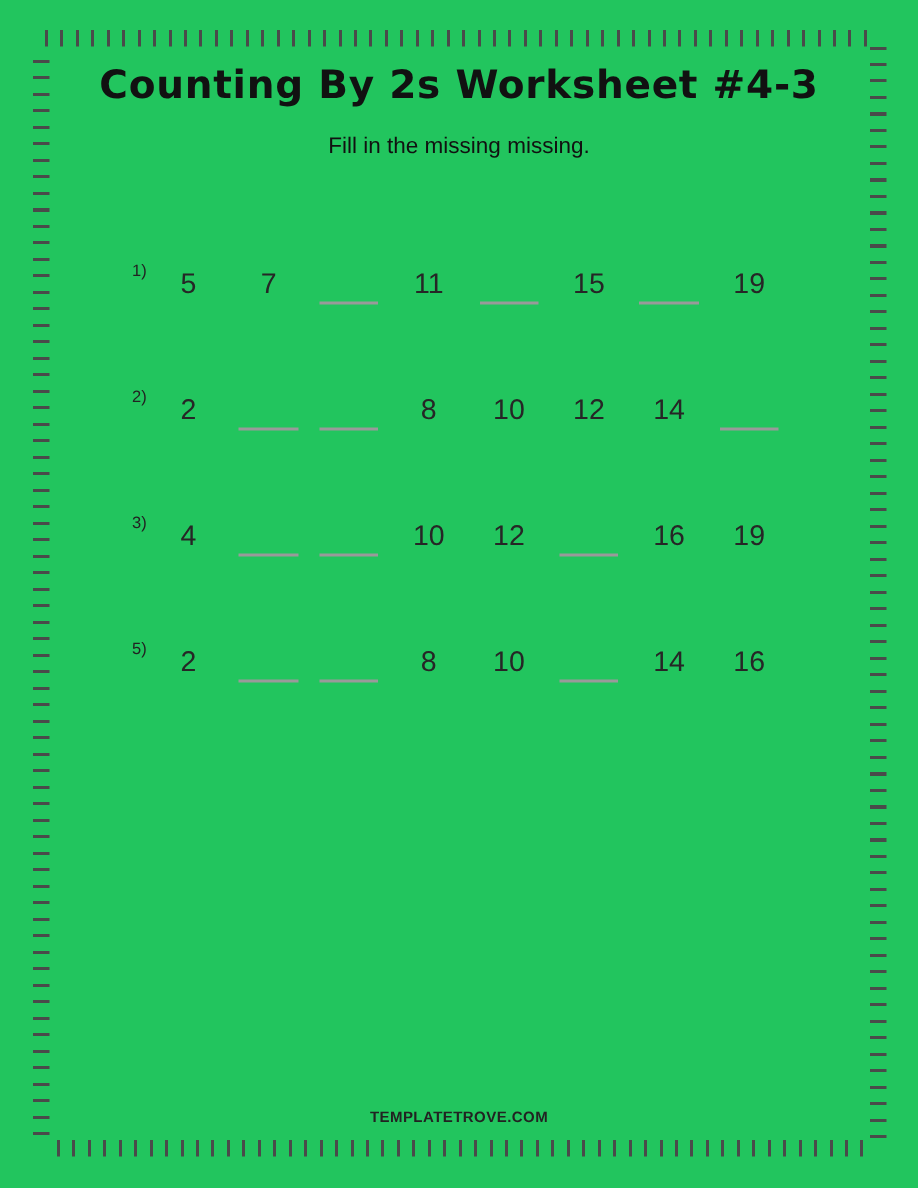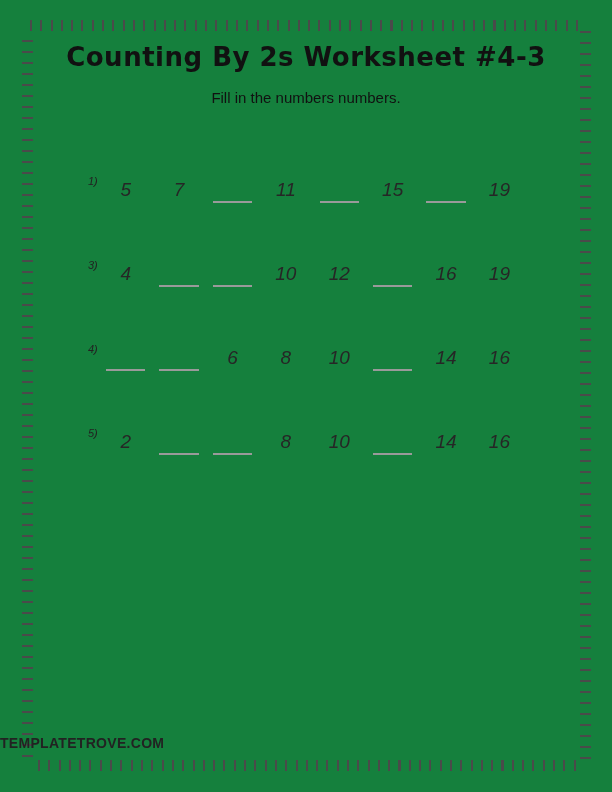--- a/index.html
+++ b/index.html
@@ -4,21 +4,21 @@
 <style>
   html, body {
     margin: 0;
     padding: 0;
     background: #ffffff;
   }
   .page {
     position: relative;
     width: 612px;
     height: 792px;
-    background: #15803d;
+    background: #22c55e;
     font-family: "Liberation Sans", sans-serif;
     color: var(--text, #2b2b2b);
     overflow: hidden;
   }
   
   .tick { position: absolute; }
   .tick-top {
     left: 30px; right: 32px; top: 20px; height: 11px;
     background: repeating-linear-gradient(90deg, var(--tick, #4a4a4a) 0 2px, transparent 2px 10.3px);
   }
@@ -51,21 +51,20 @@
     margin: 0;
     text-align: center;
     font-size: 15px;
     font-weight: 500;
     color: #111111;
   }
   .rows {
     position: absolute;
     left: 88px;
     top: 175px;
-    font-style: italic;
   }
   .row {
     position: relative;
     height: 30px;
     margin-bottom: 54px;
     white-space: nowrap;
   }
   .row-label {
     display: inline-block;
     width: 11px;
@@ -89,40 +88,40 @@
     position: absolute;
     left: 7px;
     right: 7px;
     bottom: 2px;
     height: 0;
     border-bottom: 2px solid var(--blank, #9a9a9a);
   }
   .footer {
     position: absolute;
     left: 0; right: 0; bottom: 41px;
-    text-align: left;
-    font-size: 14px;
+    text-align: center;
+    font-size: 10px;
     font-weight: 700;
     letter-spacing: 0.3px;
     color: #222222;
   }
 </style>
 </head>
 <body>
 
 <div class="page">
   <div class="tick tick-top"></div>
   <div class="tick tick-bottom"></div>
   <div class="tick tick-left"></div>
   <div class="tick tick-right"></div>
 
   <h1 class="title">Counting By 2s Worksheet #4-3</h1>
-  <p class="subtitle">Fill in the numbers numbers.</p>
+  <p class="subtitle">Fill in the missing missing.</p>
 
   <div class="rows">
       <div class="row"><span class="row-label">1)</span><span class="cell">5</span><span class="cell">7</span><span class="cell"><span class="blank-line"></span></span><span class="cell">11</span><span class="cell"><span class="blank-line"></span></span><span class="cell">15</span><span class="cell"><span class="blank-line"></span></span><span class="cell">19</span></div>
+      <div class="row"><span class="row-label">2)</span><span class="cell">2</span><span class="cell"><span class="blank-line"></span></span><span class="cell"><span class="blank-line"></span></span><span class="cell">8</span><span class="cell">10</span><span class="cell">12</span><span class="cell">14</span><span class="cell"><span class="blank-line"></span></span></div>
       <div class="row"><span class="row-label">3)</span><span class="cell">4</span><span class="cell"><span class="blank-line"></span></span><span class="cell"><span class="blank-line"></span></span><span class="cell">10</span><span class="cell">12</span><span class="cell"><span class="blank-line"></span></span><span class="cell">16</span><span class="cell">19</span></div>
-      <div class="row"><span class="row-label">4)</span><span class="cell"><span class="blank-line"></span></span><span class="cell"><span class="blank-line"></span></span><span class="cell">6</span><span class="cell">8</span><span class="cell">10</span><span class="cell"><span class="blank-line"></span></span><span class="cell">14</span><span class="cell">16</span></div>
       <div class="row"><span class="row-label">5)</span><span class="cell">2</span><span class="cell"><span class="blank-line"></span></span><span class="cell"><span class="blank-line"></span></span><span class="cell">8</span><span class="cell">10</span><span class="cell"><span class="blank-line"></span></span><span class="cell">14</span><span class="cell">16</span></div>
     </div>
 
   <div class="footer">TEMPLATETROVE.COM</div>
 </div>
 
 </body></html>

